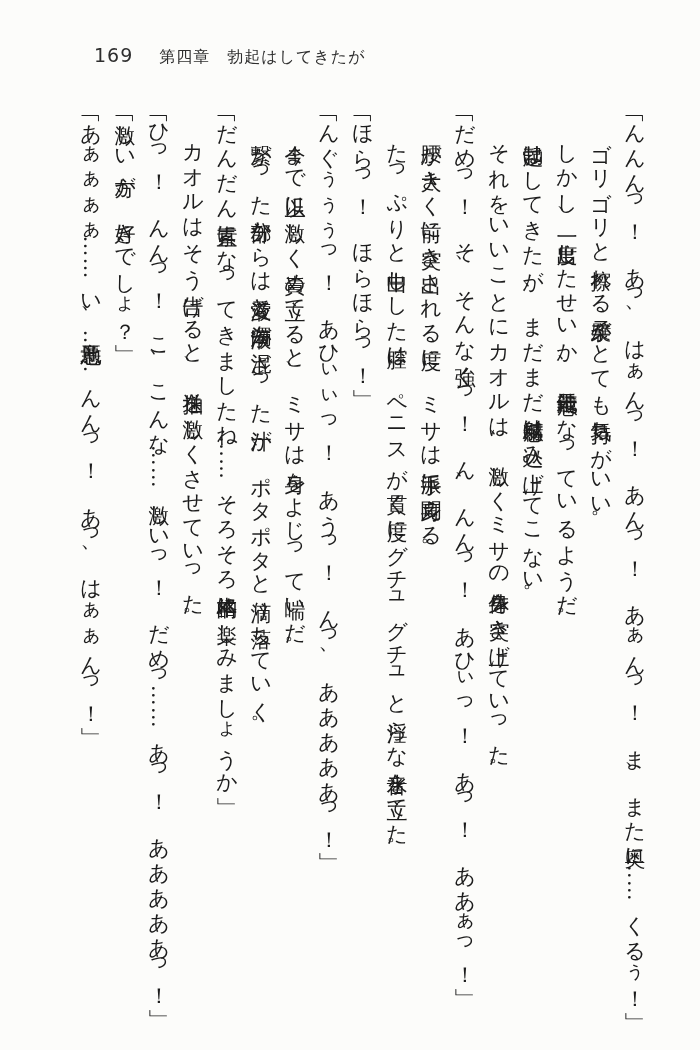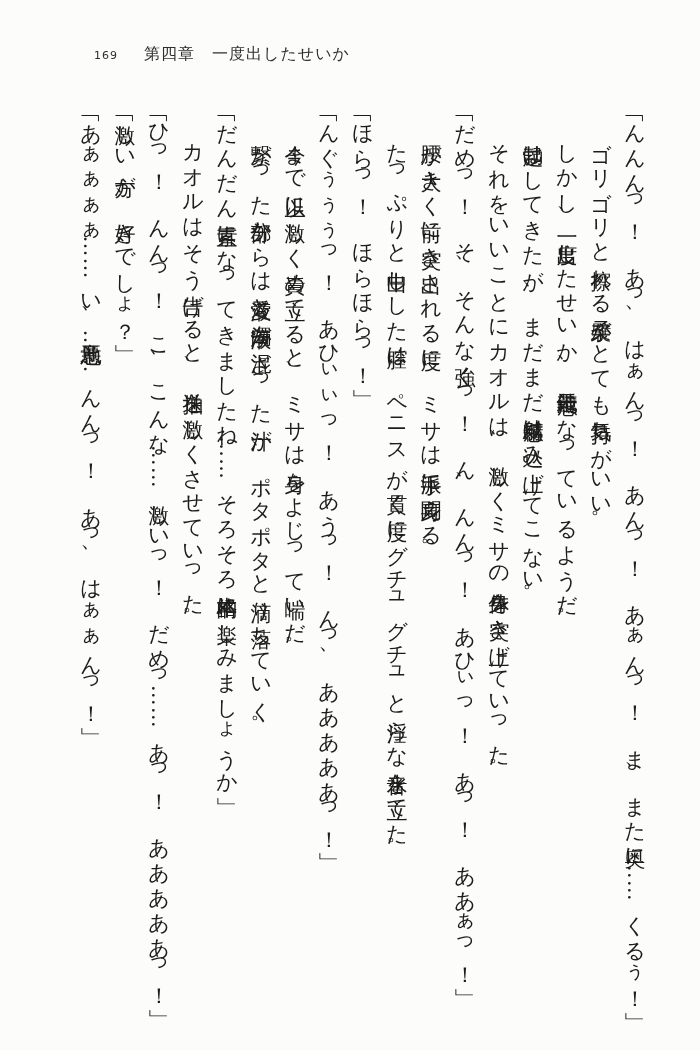--- a/index.html
+++ b/index.html
@@ -21,21 +21,21 @@
     position: absolute;
     top: 44px;
     left: 94px;
     font-family: "DejaVu Sans", "Liberation Sans", sans-serif;
     font-size: 16px;
     color: #2e2e2e;
     letter-spacing: 1px;
     white-space: nowrap;
   }
   .running-head .page-num {
-    font-size: 11px;
+    font-size: 19px;
     margin-right: 26px;
   }
   .text-block {
     position: absolute;
     top: 108px;
     right: 48px;
     height: 892px;
     writing-mode: vertical-rl;
     text-orientation: mixed;
     font-family: "DejaVu Serif", "Liberation Serif", serif;
@@ -51,21 +51,21 @@
   .text-block p.indent {
     text-indent: 1em;
   }
 </style>
 </head>
 <body>
 
 <div class="page">
 
   <div class="running-head">
-    <span class="page-num">169</span><span>第四章　一度出したせいか</span>
+    <span class="page-num">169</span><span>第四章　勃起はしてきたが</span>
   </div>
 
   <div class="text-block">
       <p>「んんんっ！　あっ、はぁんっ！　あんっ！　あぁんっ！　ま、また奥に……くるぅ！」</p>
       <p class="indent">ゴリゴリと擦れる柔襞がとても気持ちがいい。</p>
       <p class="indent">しかし、一度出したせいか、若干鈍感になっているようだ。</p>
       <p class="indent">勃起はしてきたが、まだまだ射精感は込み上げてこない。</p>
       <p class="indent">それをいいことにカオルは、激しくミサの身体を突き上げていった。</p>
       <p>「だめっ！　そ、そんな強くっ！　ん、んんっ！　あひぃっ！　あっ！　ああぁっ！」</p>
       <p class="indent">腰が大きく前に突き出される度に、ミサは派手に身悶える。</p>

